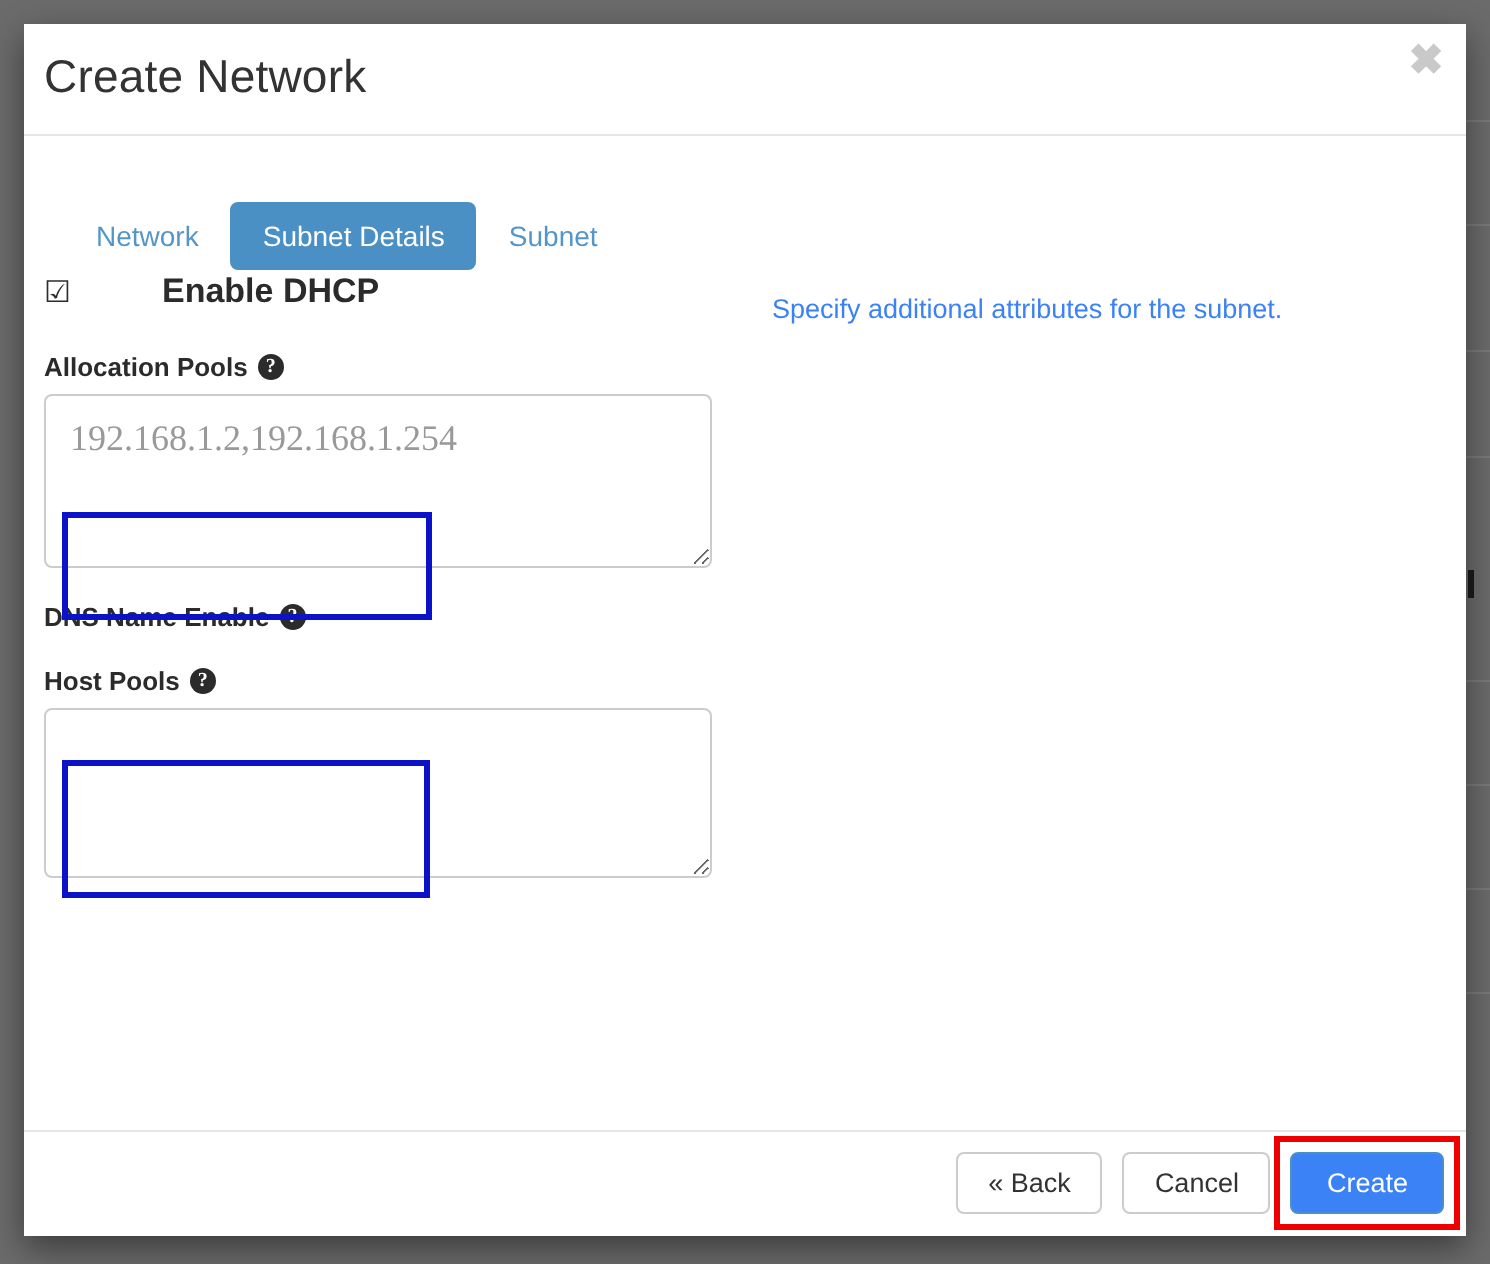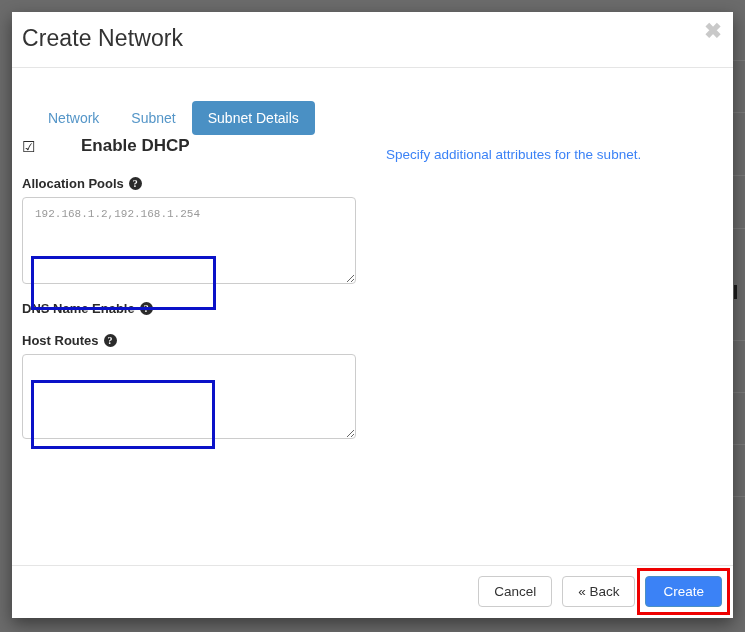--- a/index.html
+++ b/index.html
@@ -128,23 +128,23 @@
     line-height: 13px; text-align: center;
     font-family: "Liberation Serif", serif;
     cursor: pointer;
   }
   textarea.ta {
     display: block;
     width: 334px;
     border: 1px solid #cccccc;
     border-radius: 4px;
     padding: 9px 12px;
-    font-size: 11px;
+    font-size: 18px;
     color: #0c4a6e;
-    font-family: Liberation Mono, monospace;
+    font-family: Liberation Serif, serif;
     resize: vertical;
     outline: none;
     background: #fff;
     line-height: 1.35;
   }
   textarea.ta::placeholder { color: #999999; }
   textarea.ta.focused {
     border-color: #66afe9;
     box-shadow: 0 0 7px rgba(102,175,233,0.6);
   }
@@ -217,22 +217,22 @@
 
   <div class="modal-header">
     <div class="modal-title">Create Network</div>
     <div class="close-icon">✖</div>
   </div>
 
   <div class="modal-body">
 
     <div class="tabs">
       <div class="tab">Network</div>
+      <div class="tab active">Subnet Details</div>
       <div class="tab">Subnet</div>
-      <div class="tab active">Subnet Details</div>
     </div>
 
     <div class="left-col">
 
       <div class="checkbox-row">
         <span class="checkbox-glyph">☑</span>
         <span class="checkbox-label">Enable DHCP</span>
       </div>
 
       <div class="field">
@@ -245,41 +245,41 @@
 
       <div class="field">
         <div class="field-label">
           <span>DNS Name Enable</span>
           <span class="help-icon">?</span>
         </div>
       </div>
 
       <div class="field">
         <div class="field-label">
-          <span>Host Routes</span>
+          <span>Host Pools</span>
           <span class="help-icon">?</span>
         </div>
         <textarea class="ta ta-host" placeholder="" style=""></textarea>
       </div>
 
       <div class="annot annot-pools"></div>
       <div class="annot annot-dns"></div>
 
     </div>
 
     <div class="right-col">
       <div class="help-text">Specify additional attributes for the subnet.</div>
     </div>
 
   </div>
 
   <div class="modal-footer">
     <div class="footer-buttons">
+      <button class="btn">« Back</button>
       <button class="btn">Cancel</button>
-      <button class="btn">« Back</button>
       <span class="btn-wrap">
         <button class="btn btn-primary">Create</button>
         <span class="annot-red"></span>
       </span>
     </div>
   </div>
 
 </div>
 
 </body></html>

